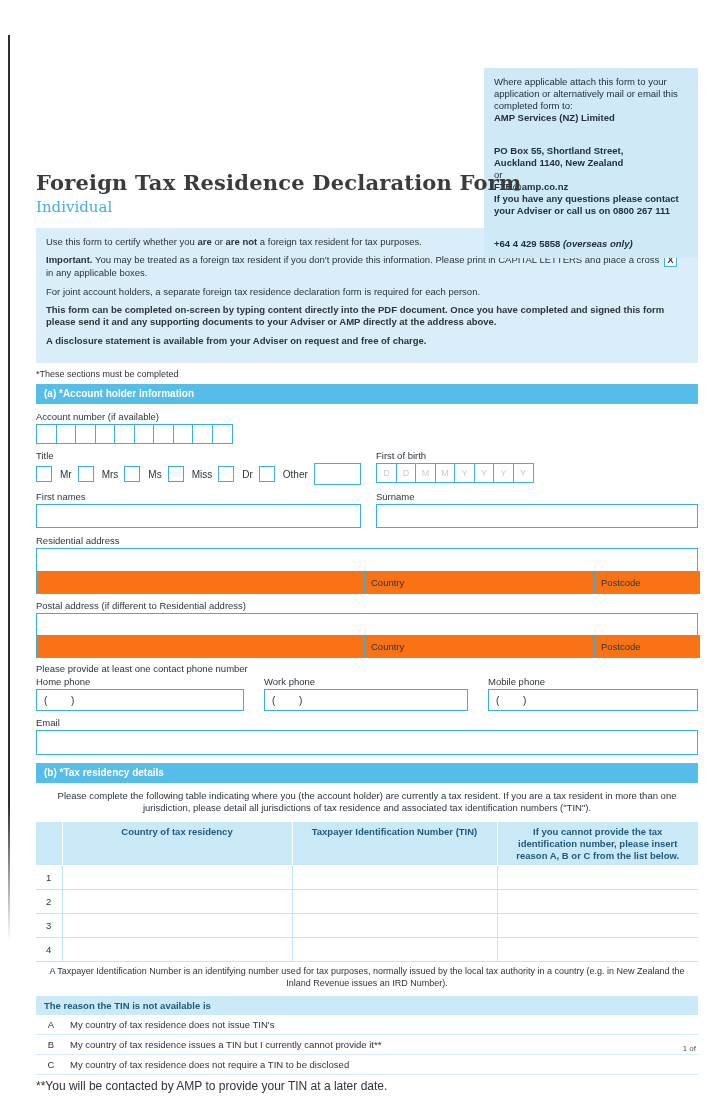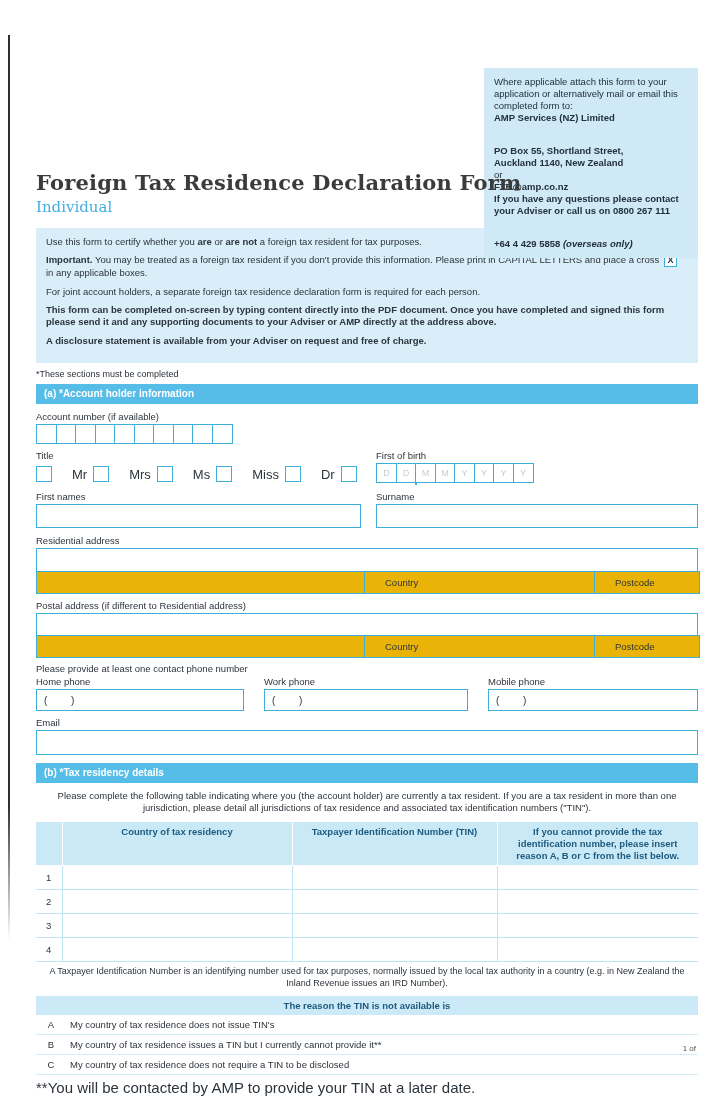--- a/index.html
+++ b/index.html
@@ -48,52 +48,52 @@
 
   .field-label{margin-top:7px;font-size:9.5px;line-height:11px;}
   .box-row{display:flex;margin-top:2px;}
   .char-box{width:21px;height:20px;border:1.5px solid var(--teal);background:#fff;
     margin-right:-1.5px;display:flex;align-items:center;justify-content:center;}
   .dob-box{color:#c4ced6;font-size:9px;}
 
   .two-col{display:grid;grid-template-columns:325px 1fr;column-gap:15px;margin-top:6px;}
   .title-row{display:flex;align-items:center;margin-top:2px;}
   .checkbox{flex:none;width:16px;height:16px;border:1.5px solid var(--teal);background:#fff;}
-  .cb-label{font-size:13px;margin:0 6px 0 20px;white-space:nowrap;}
+  .cb-label{font-size:10px;margin:0 6px 0 8px;white-space:nowrap;}
   .other-input{flex:1;height:22px;border:1.5px solid var(--teal);background:#fff;}
   .input-box{border:1.5px solid var(--teal);background:#fff;height:24px;margin-top:2px;}
 
   .addr-row2{display:grid;grid-template-columns:1fr 230px 104px;margin-top:-1.5px;}
-  .addr-row2 .cell{border:1.5px solid var(--teal);background:#eab308;height:23px;
-    margin-right:-1.5px;display:flex;align-items:center;padding-left:20px;}
+  .addr-row2 .cell{border:1.5px solid var(--teal);background:#f97316;height:23px;
+    margin-right:-1.5px;display:flex;align-items:center;padding-left:6px;}
   .inner-label{font-size:9.5px;}
 
   .phone-note{margin-top:5px;font-size:9.5px;}
   .phones{display:grid;grid-template-columns:208px 204px 210px;column-gap:20px;}
   .phone-box{height:22px;display:flex;align-items:center;padding-left:7px;}
   .paren{font-size:10px;white-space:pre;letter-spacing:1px;}
 
   .para{margin-top:7px;font-size:9.5px;line-height:1.3;text-align:center;}
 
   table.tin-table{width:100%;border-collapse:collapse;margin-top:6px;}
   .tin-table th{background:#c9e9f7;color:var(--navy);font-size:9.5px;text-align:center;
     vertical-align:top;padding:4px 6px;border:1.5px solid #fff;font-weight:bold;line-height:1.25;}
   .tin-table th.num,.tin-table td.num{width:26px;text-align:center;padding:2px;}
   .tin-table td{border:1px solid var(--grid-blue);height:24px;font-size:9.5px;background:#fff;}
   .tin-table th:first-child,.tin-table td:first-child{border-left:none;}
   .tin-table th:last-child,.tin-table td:last-child{border-right:none;}
 
   .reasons{margin-top:6px;}
   .reasons-header{background:var(--light-row);color:var(--navy);font-weight:bold;
-    font-size:9.5px;padding:4px 8px;text-align:center;}
+    font-size:9.5px;padding:4px 8px;}
   .reason-row{display:flex;align-items:center;border-bottom:1.5px solid #d5edf8;padding:4px 0;}
   .reason-code{width:30px;text-align:center;font-size:9.5px;}
   .reason-text{font-size:9.5px;padding-left:4px;}
 
-  .footnote{margin-top:4px;font-size:15px;}
+  .footnote{margin-top:4px;font-size:12px;}
   .page-num{position:absolute;right:24px;top:1044px;font-size:8px;color:#555;margin-left:48px;}
 </style>
 </head>
 <body>
 
 <div class="page">
   <div class="scan-line"></div>
   <div class="content">
 
     <div class="header-area">

